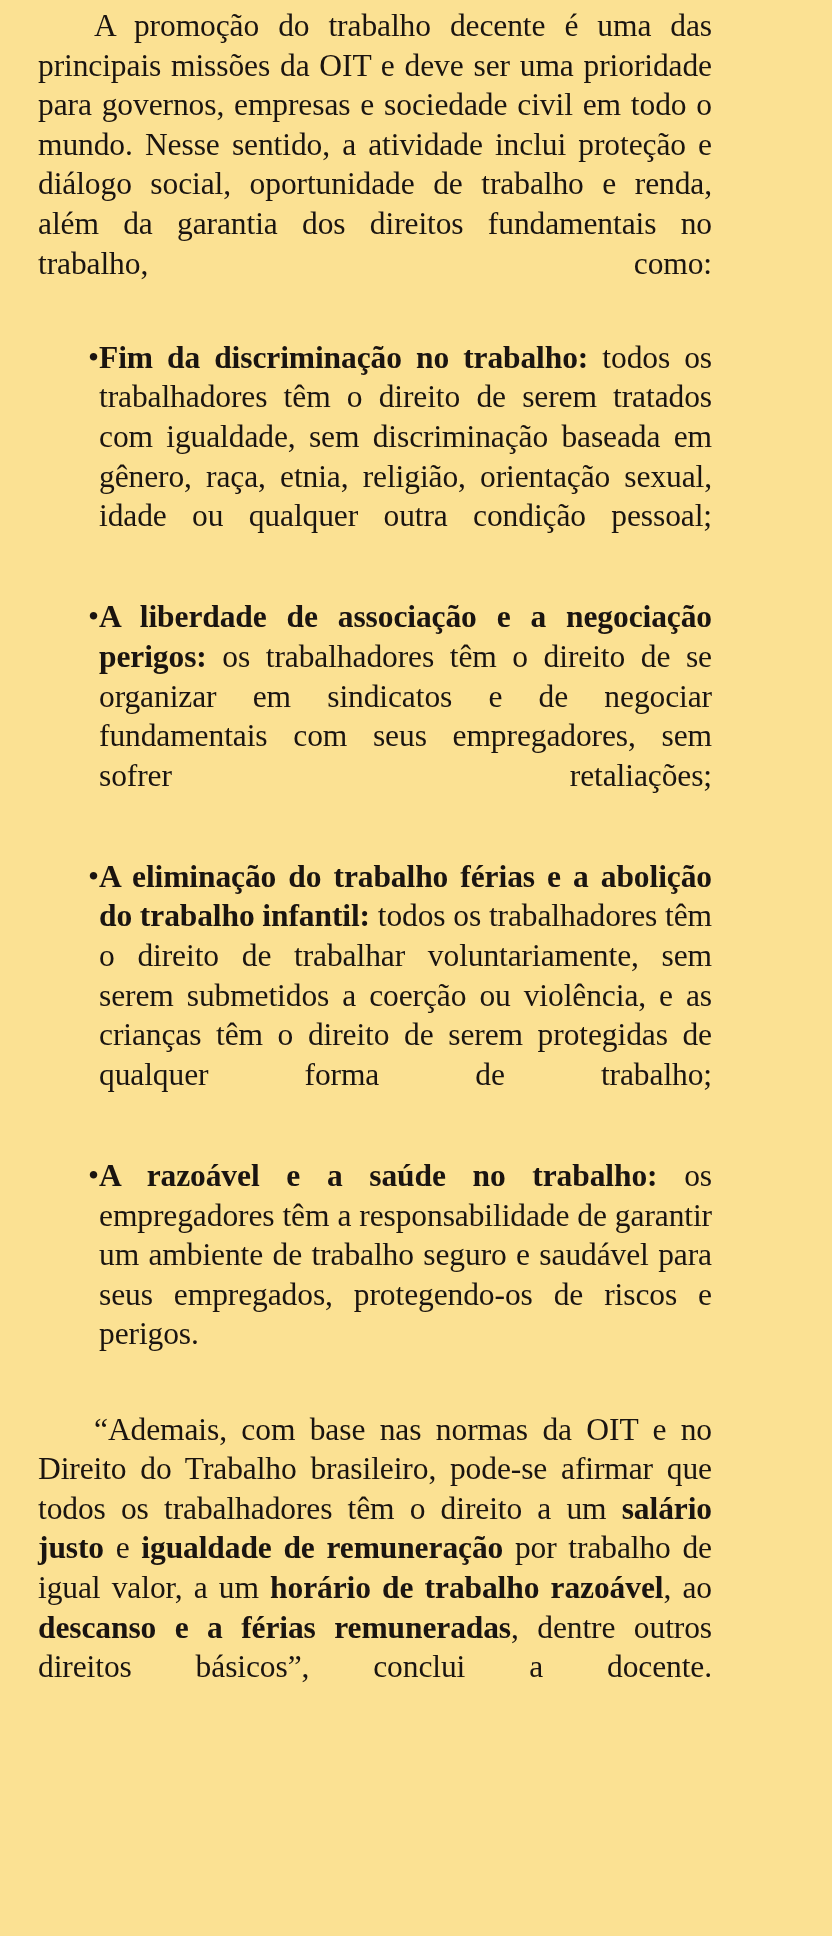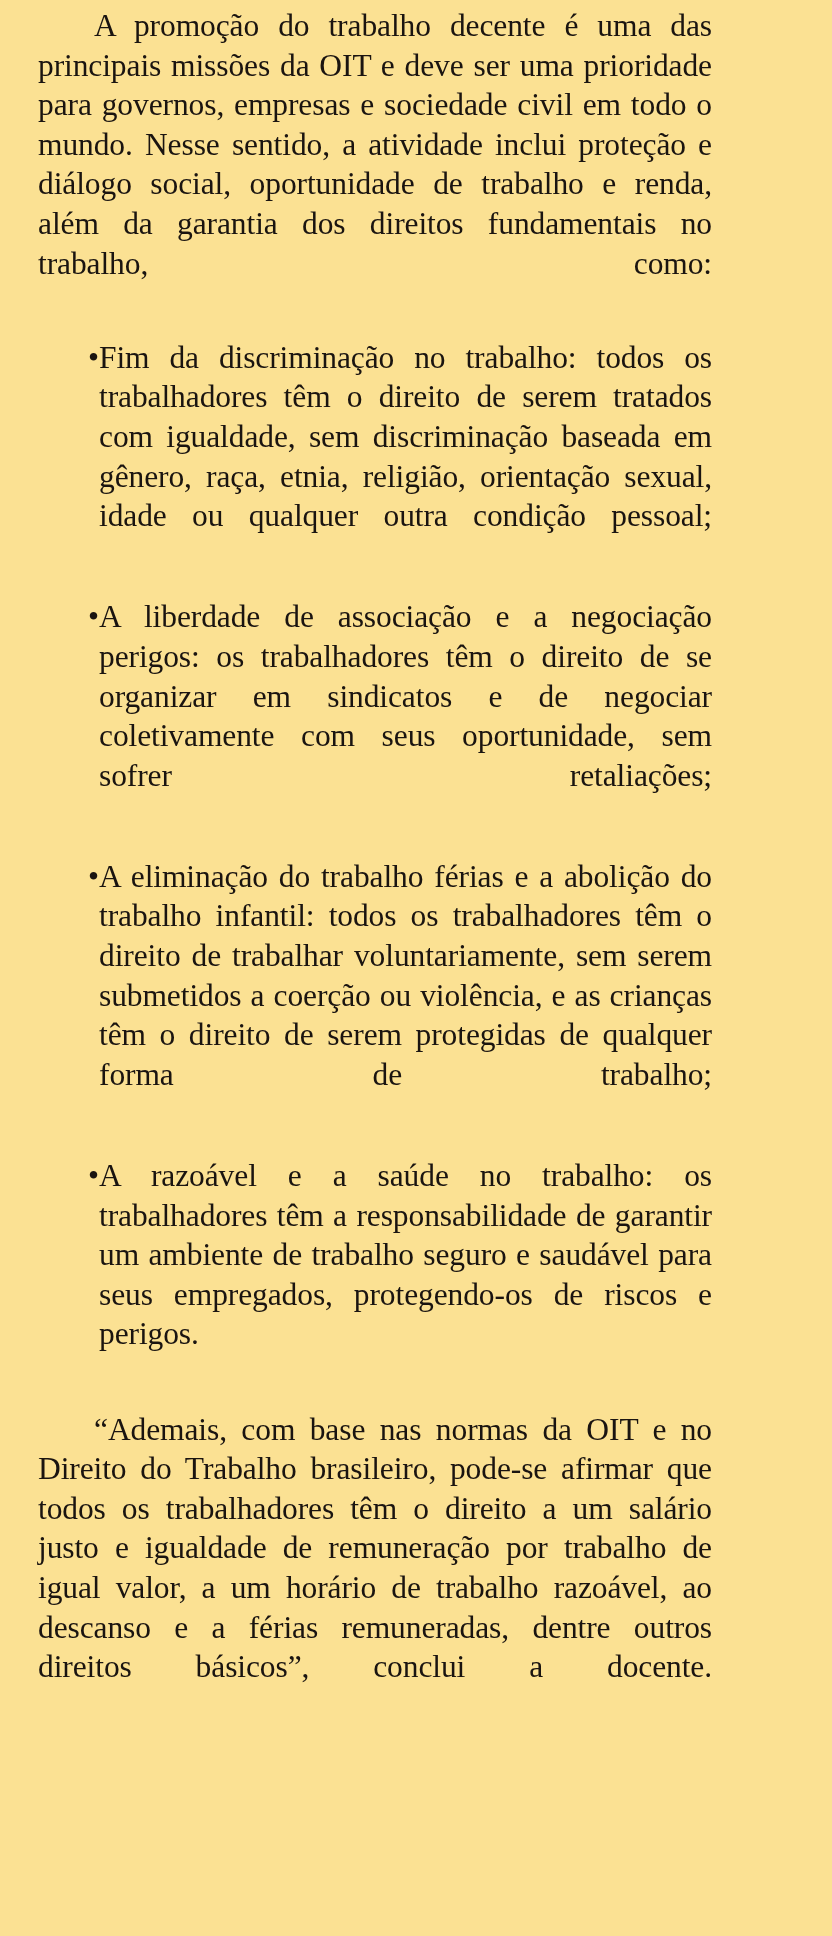--- a/index.html
+++ b/index.html
@@ -62,21 +62,21 @@
     position: absolute;
     left: 50px;
     top: 0;
     width: 14px;
     font-size: 31.5px;
     line-height: 39.6px;
     text-align: left;
   }
 
   .lead {
-    font-weight: normal;
+    font-weight: bold;
   }
 
   
   .para::after,
   .bullet-item::after {
     content: "";
     display: inline-block;
     width: 100%;
   }
 </style>
@@ -87,28 +87,28 @@
 
   <p class="para">A promoção do trabalho decente é uma das principais missões da OIT e deve ser uma prioridade para governos, empresas e sociedade civil em todo o mundo. Nesse sentido, a atividade inclui proteção e diálogo social, oportunidade de trabalho e renda, além da garantia dos direitos fundamentais no trabalho, como:</p>
 
   <ul class="bullet-list">
 
     <li class="bullet-item">
       <span class="bullet-marker">•</span><span class="lead">Fim da discriminação no trabalho:</span><span> todos os trabalhadores têm o direito de serem tratados com igualdade, sem discriminação baseada em gênero, raça, etnia, religião, orientação sexual, idade ou qualquer outra condição pessoal;</span>
     </li>
 
     <li class="bullet-item">
-      <span class="bullet-marker">•</span><span class="lead">A liberdade de associação e a negociação perigos:</span><span> os trabalhadores têm o direito de se organizar em sindicatos e de negociar coletivamente com seus oportunidade, sem sofrer retaliações;</span>
+      <span class="bullet-marker">•</span><span class="lead">A liberdade de associação e a negociação perigos:</span><span> os trabalhadores têm o direito de se organizar em sindicatos e de negociar fundamentais com seus empregadores, sem sofrer retaliações;</span>
     </li>
 
     <li class="bullet-item">
       <span class="bullet-marker">•</span><span class="lead">A eliminação do trabalho férias e a abolição do trabalho infantil:</span><span> todos os trabalhadores têm o direito de trabalhar voluntariamente, sem serem submetidos a coerção ou violência, e as crianças têm o direito de serem protegidas de qualquer forma de trabalho;</span>
     </li>
 
     <li class="bullet-item">
-      <span class="bullet-marker">•</span><span class="lead">A razoável e a saúde no trabalho:</span><span> os trabalhadores têm a responsabilidade de garantir um ambiente de trabalho seguro e saudável para seus empregados, protegendo-os de riscos e perigos.</span>
+      <span class="bullet-marker">•</span><span class="lead">A razoável e a saúde no trabalho:</span><span> os empregadores têm a responsabilidade de garantir um ambiente de trabalho seguro e saudável para seus empregados, protegendo-os de riscos e perigos.</span>
     </li>
 
   </ul>
 
   <p class="para last"><span>“Ademais, com base nas normas da OIT e no Direito do Trabalho brasileiro, pode-se afirmar que todos os trabalhadores têm o direito a um </span><span class="lead">salário justo</span><span> e </span><span class="lead">igualdade de remuneração</span><span> por trabalho de igual valor, a um </span><span class="lead">horário de trabalho razoável</span><span>, ao </span><span class="lead">descanso e a férias remuneradas</span><span>, dentre outros direitos básicos”, conclui a docente.</span></p>
 
 </div>
 
 </body></html>

